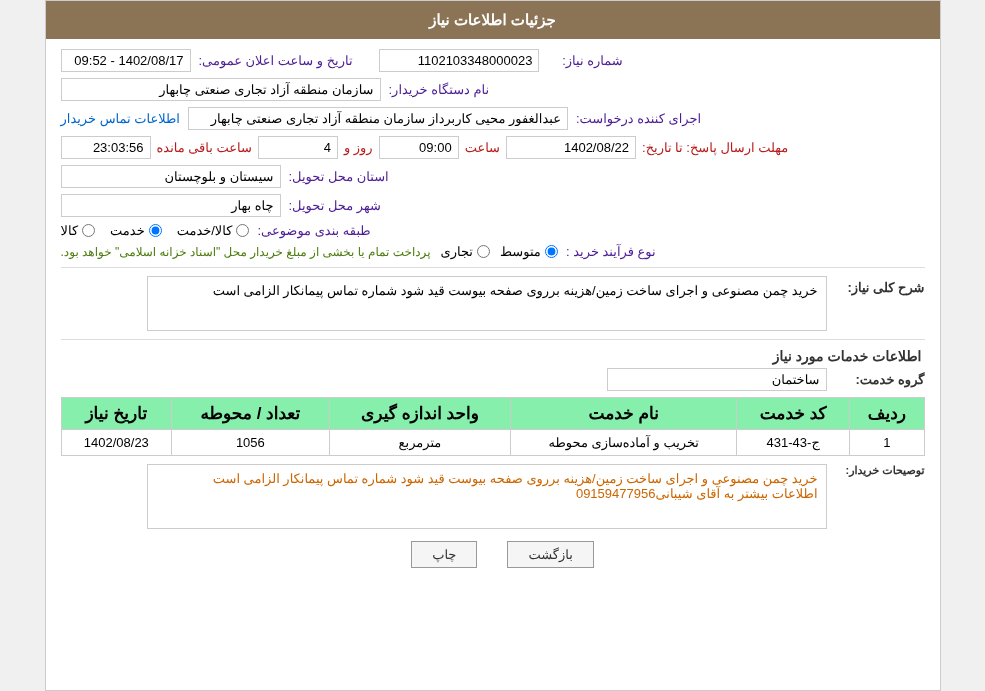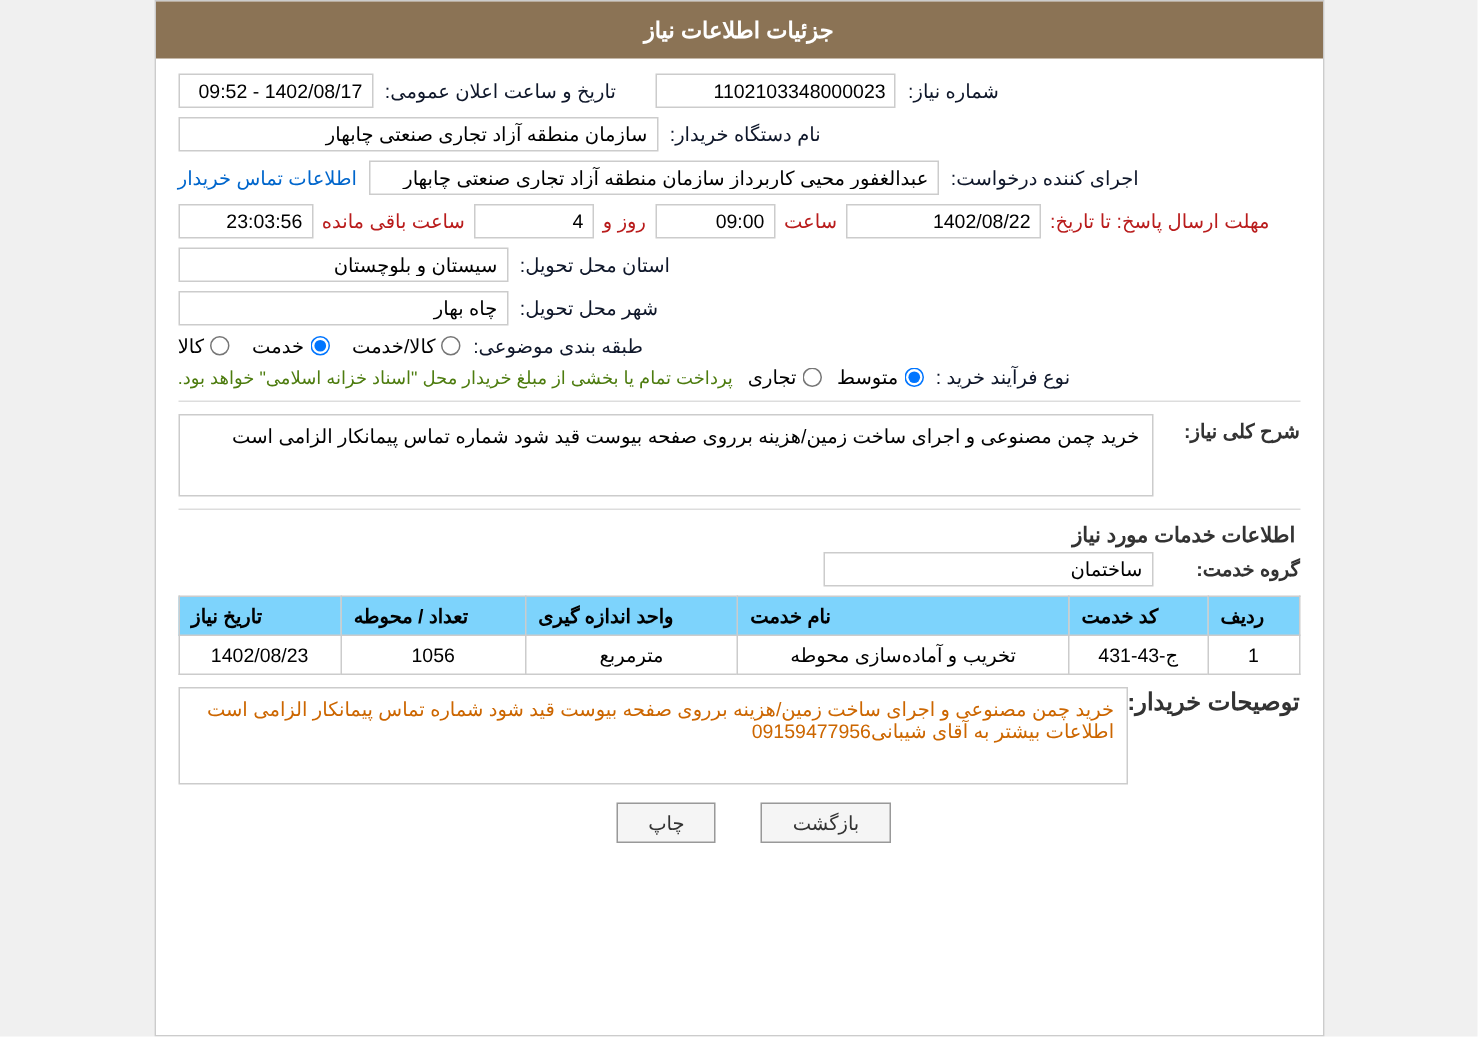--- a/index.html
+++ b/index.html
@@ -3,43 +3,43 @@
   <meta charset="utf-8">
   <style>
     * { box-sizing: border-box; margin: 0; padding: 0; }
     body {
       font-family: Tahoma, Arial, sans-serif;
       font-size: 13px;
       background: #f0f0f0;
       direction: rtl;
     }
     .page-wrapper {
-      width: 780px;
+      width: 896px;
       min-height: 691px;
       background: #fff;
       margin: 0 auto;
       border: 1px solid #ccc;
     }
     .header-bar {
       background: #8b7355;
       color: #fff;
       text-align: center;
       padding: 10px 0;
       font-size: 15px;
       font-weight: bold;
     }
     .content-area {
       padding: 10px 15px;
     }
     .label {
-      color: #0f172a;
+      color: #4c1d95;
       font-size: 13px;
       white-space: nowrap;
       min-width: 90px;
-      text-align: left;
+      text-align: center;
     }
     .input-field {
       border: 1px solid #ccc;
       padding: 3px 6px;
       font-size: 13px;
       font-family: Tahoma, Arial, sans-serif;
       direction: rtl;
       background: #fff;
     }
     .input-wide { width: 320px; }
@@ -121,25 +121,25 @@
     }
     .table-section {
       margin-top: 6px;
     }
     table {
       width: 100%;
       border-collapse: collapse;
       direction: rtl;
     }
     table th {
-      background: #7dd3fc;
+      background: #86efac;
       border: 1px solid #ccc;
       padding: 5px 8px;
-      font-size: 13px;
-      text-align: left;
+      font-size: 17px;
+      text-align: center;
       font-weight: bold;
     }
     table td {
       border: 1px solid #ccc;
       padding: 5px 8px;
       font-size: 13px;
       text-align: center;
     }
     .buyer-desc-box {
       border: 1px solid #ccc;
@@ -147,21 +147,21 @@
       min-height: 65px;
       font-size: 13px;
       font-family: Tahoma, Arial, sans-serif;
       direction: rtl;
       background: #fff;
       width: 680px;
       resize: none;
       color: #cc6600;
     }
     .buyer-label {
-      font-size: 16px;
+      font-size: 11px;
       font-weight: bold;
       color: #333;
       min-width: 90px;
       text-align: right;
       white-space: nowrap;
     }
     .buttons-row {
       display: flex;
       justify-content: center;
       gap: 10px;

